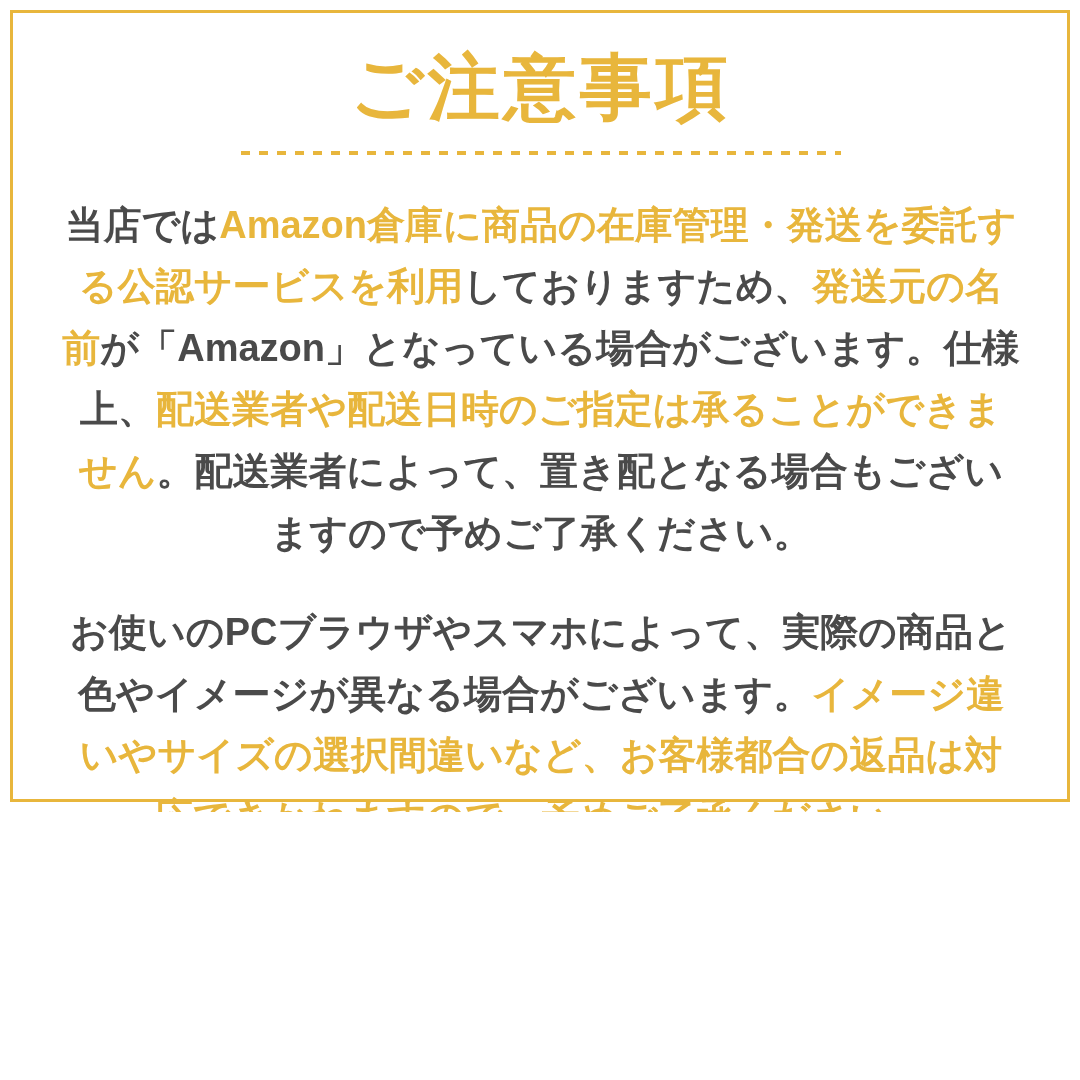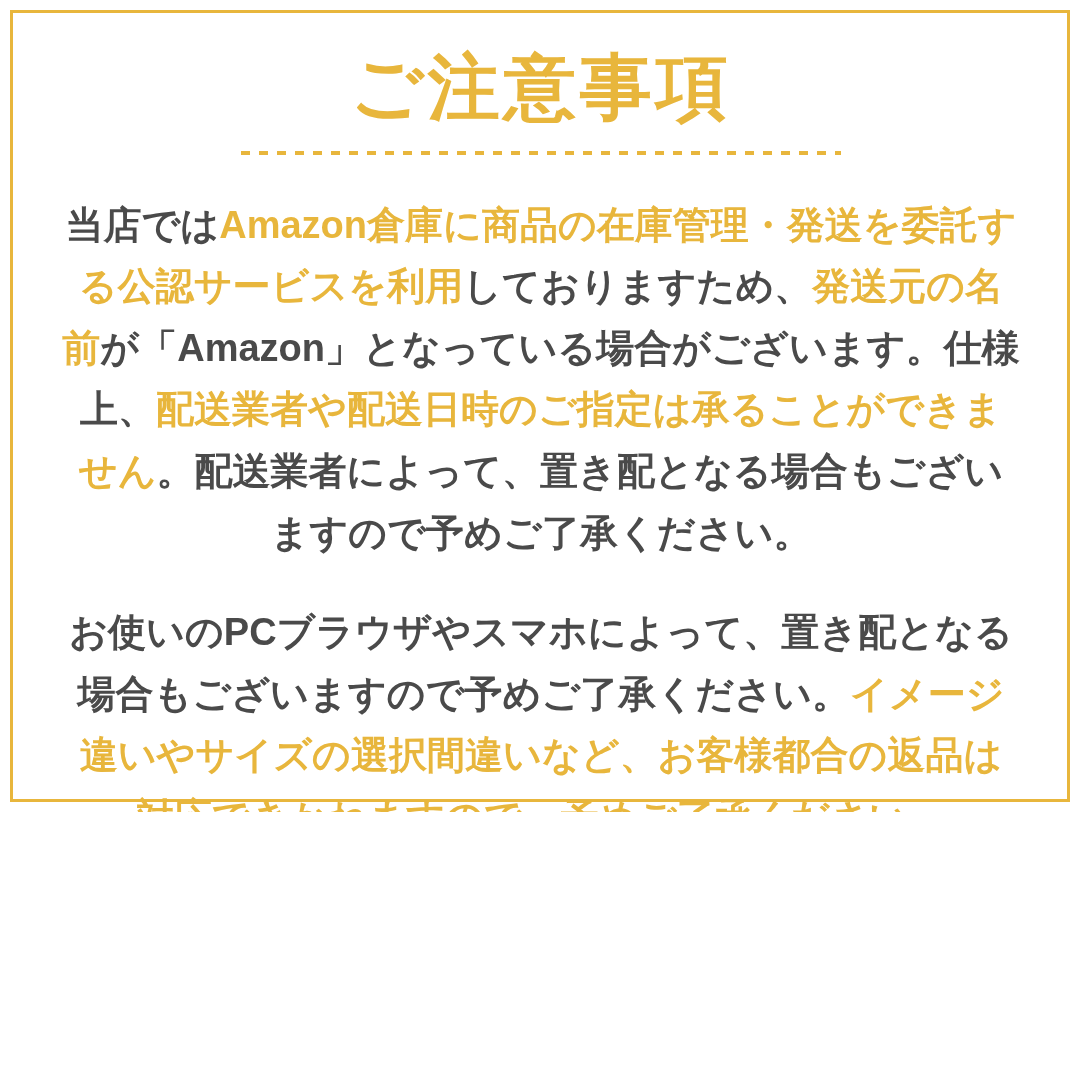--- a/index.html
+++ b/index.html
@@ -94,17 +94,17 @@
     <h1 class="title">ご注意事項</h1>
     <div class="divider"></div>
 
     <div class="body-block">
       <p class="para">
         <span class="gray">当店では</span><span class="hl">Amazon倉庫に商品の在庫管理・発送を委託する公認サービスを利用</span><span class="gray">しておりますため、</span><span class="hl">発送元の名前</span><span class="gray">が「Amazon」となっている場合がございます。仕様上、</span><span class="hl">配送業者や配送日時のご指定は承ることができません</span><span class="gray">。配送業者によって、置き配となる場合もございますので予めご了承ください。</span>
       </p>
 
 
       <p class="para">
-        <span class="gray">お使いのPCブラウザやスマホによって、置き配となる場合もございますので予めご了承ください。</span><span class="hl">イメージ違いやサイズの選択間違いなど、お客様都合の返品は対応できかねますので、予めご了承ください。</span>
+        <span class="gray">お使いのPCブラウザやスマホによって、実際の商品と色やイメージが異なる場合がございます。</span><span class="hl">イメージ違いやサイズの選択間違いなど、お客様都合の返品は対応できかねますので、予めご了承ください。</span>
       </p>
     </div>
   </div>
 </div>
 
 </body></html>

